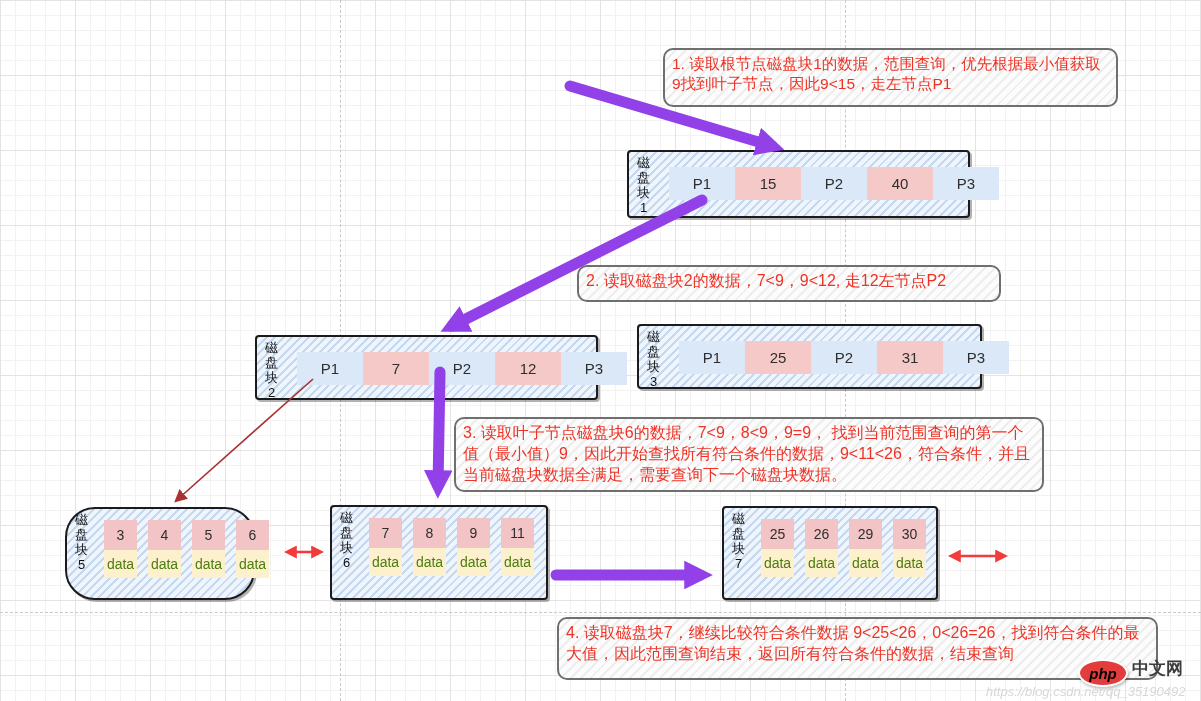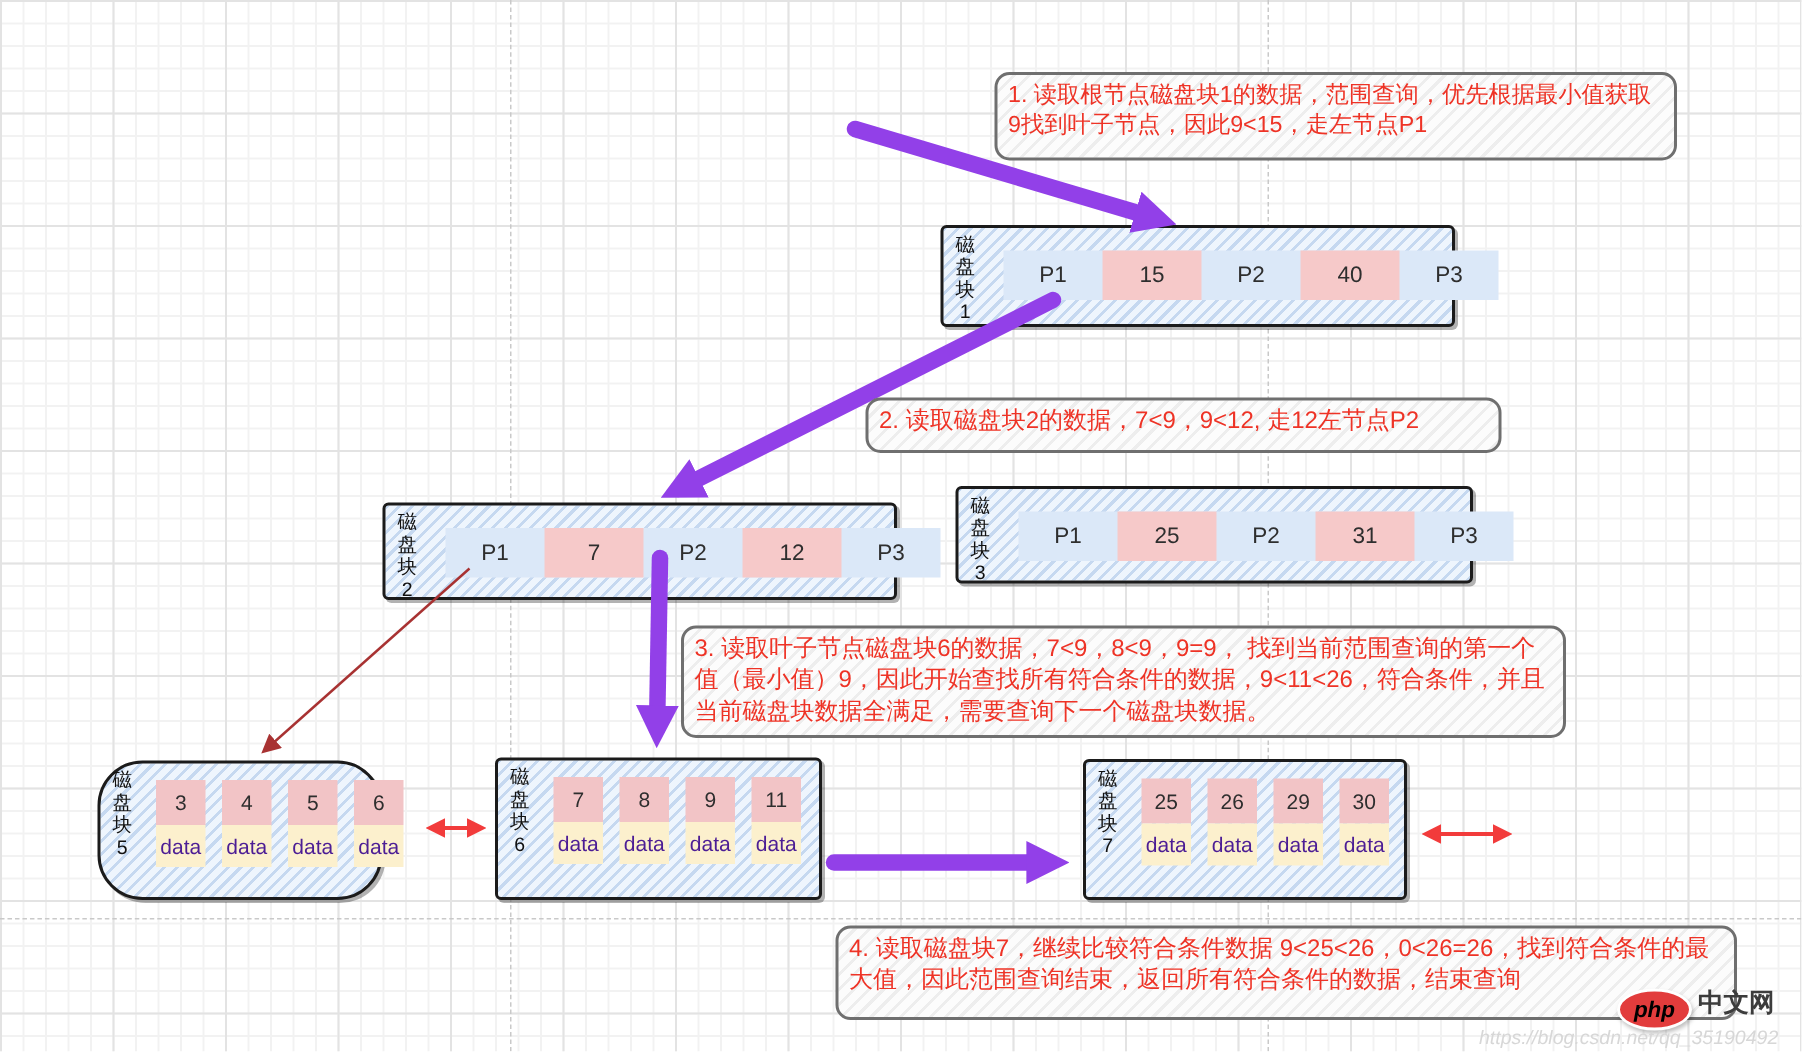--- a/index.html
+++ b/index.html
@@ -71,21 +71,21 @@
   .lblock6{left:330px;top:505px;width:218px;height:95px;}
   .lblock7{left:722px;top:506px;width:216px;height:94px;}
   .cols{position:absolute;left:37px;top:11px;display:flex;gap:11px;}
   .col{display:flex;flex-direction:column;}
   .kcell{
     width:33px;height:30px;background:#f2c4c6;display:flex;align-items:center;justify-content:center;
     font-size:14px;color:#2e2e2e;
   }
   .dcell{
     width:33px;height:28px;background:#fcf0cd;display:flex;align-items:center;justify-content:center;
-    font-size:14px;color:#4c1d95;
+    font-size:14px;color:#4d7c0f;
   }
 
   .arrow-layer{position:absolute;left:0;top:0;width:1201px;height:701px;z-index:2;pointer-events:none;}
 
   .wm{position:absolute;z-index:4;}
   .wm-logo{
     left:1078px;top:659px;width:50px;height:28px;background:#e23c3c;border-radius:50%;
     border:2px solid #ffffff;box-sizing:border-box;display:flex;align-items:center;justify-content:center;
     color:#000000;font-weight:bold;font-style:italic;font-size:15px;
     box-shadow:1px 2px 3px rgba(0,0,0,0.25);

